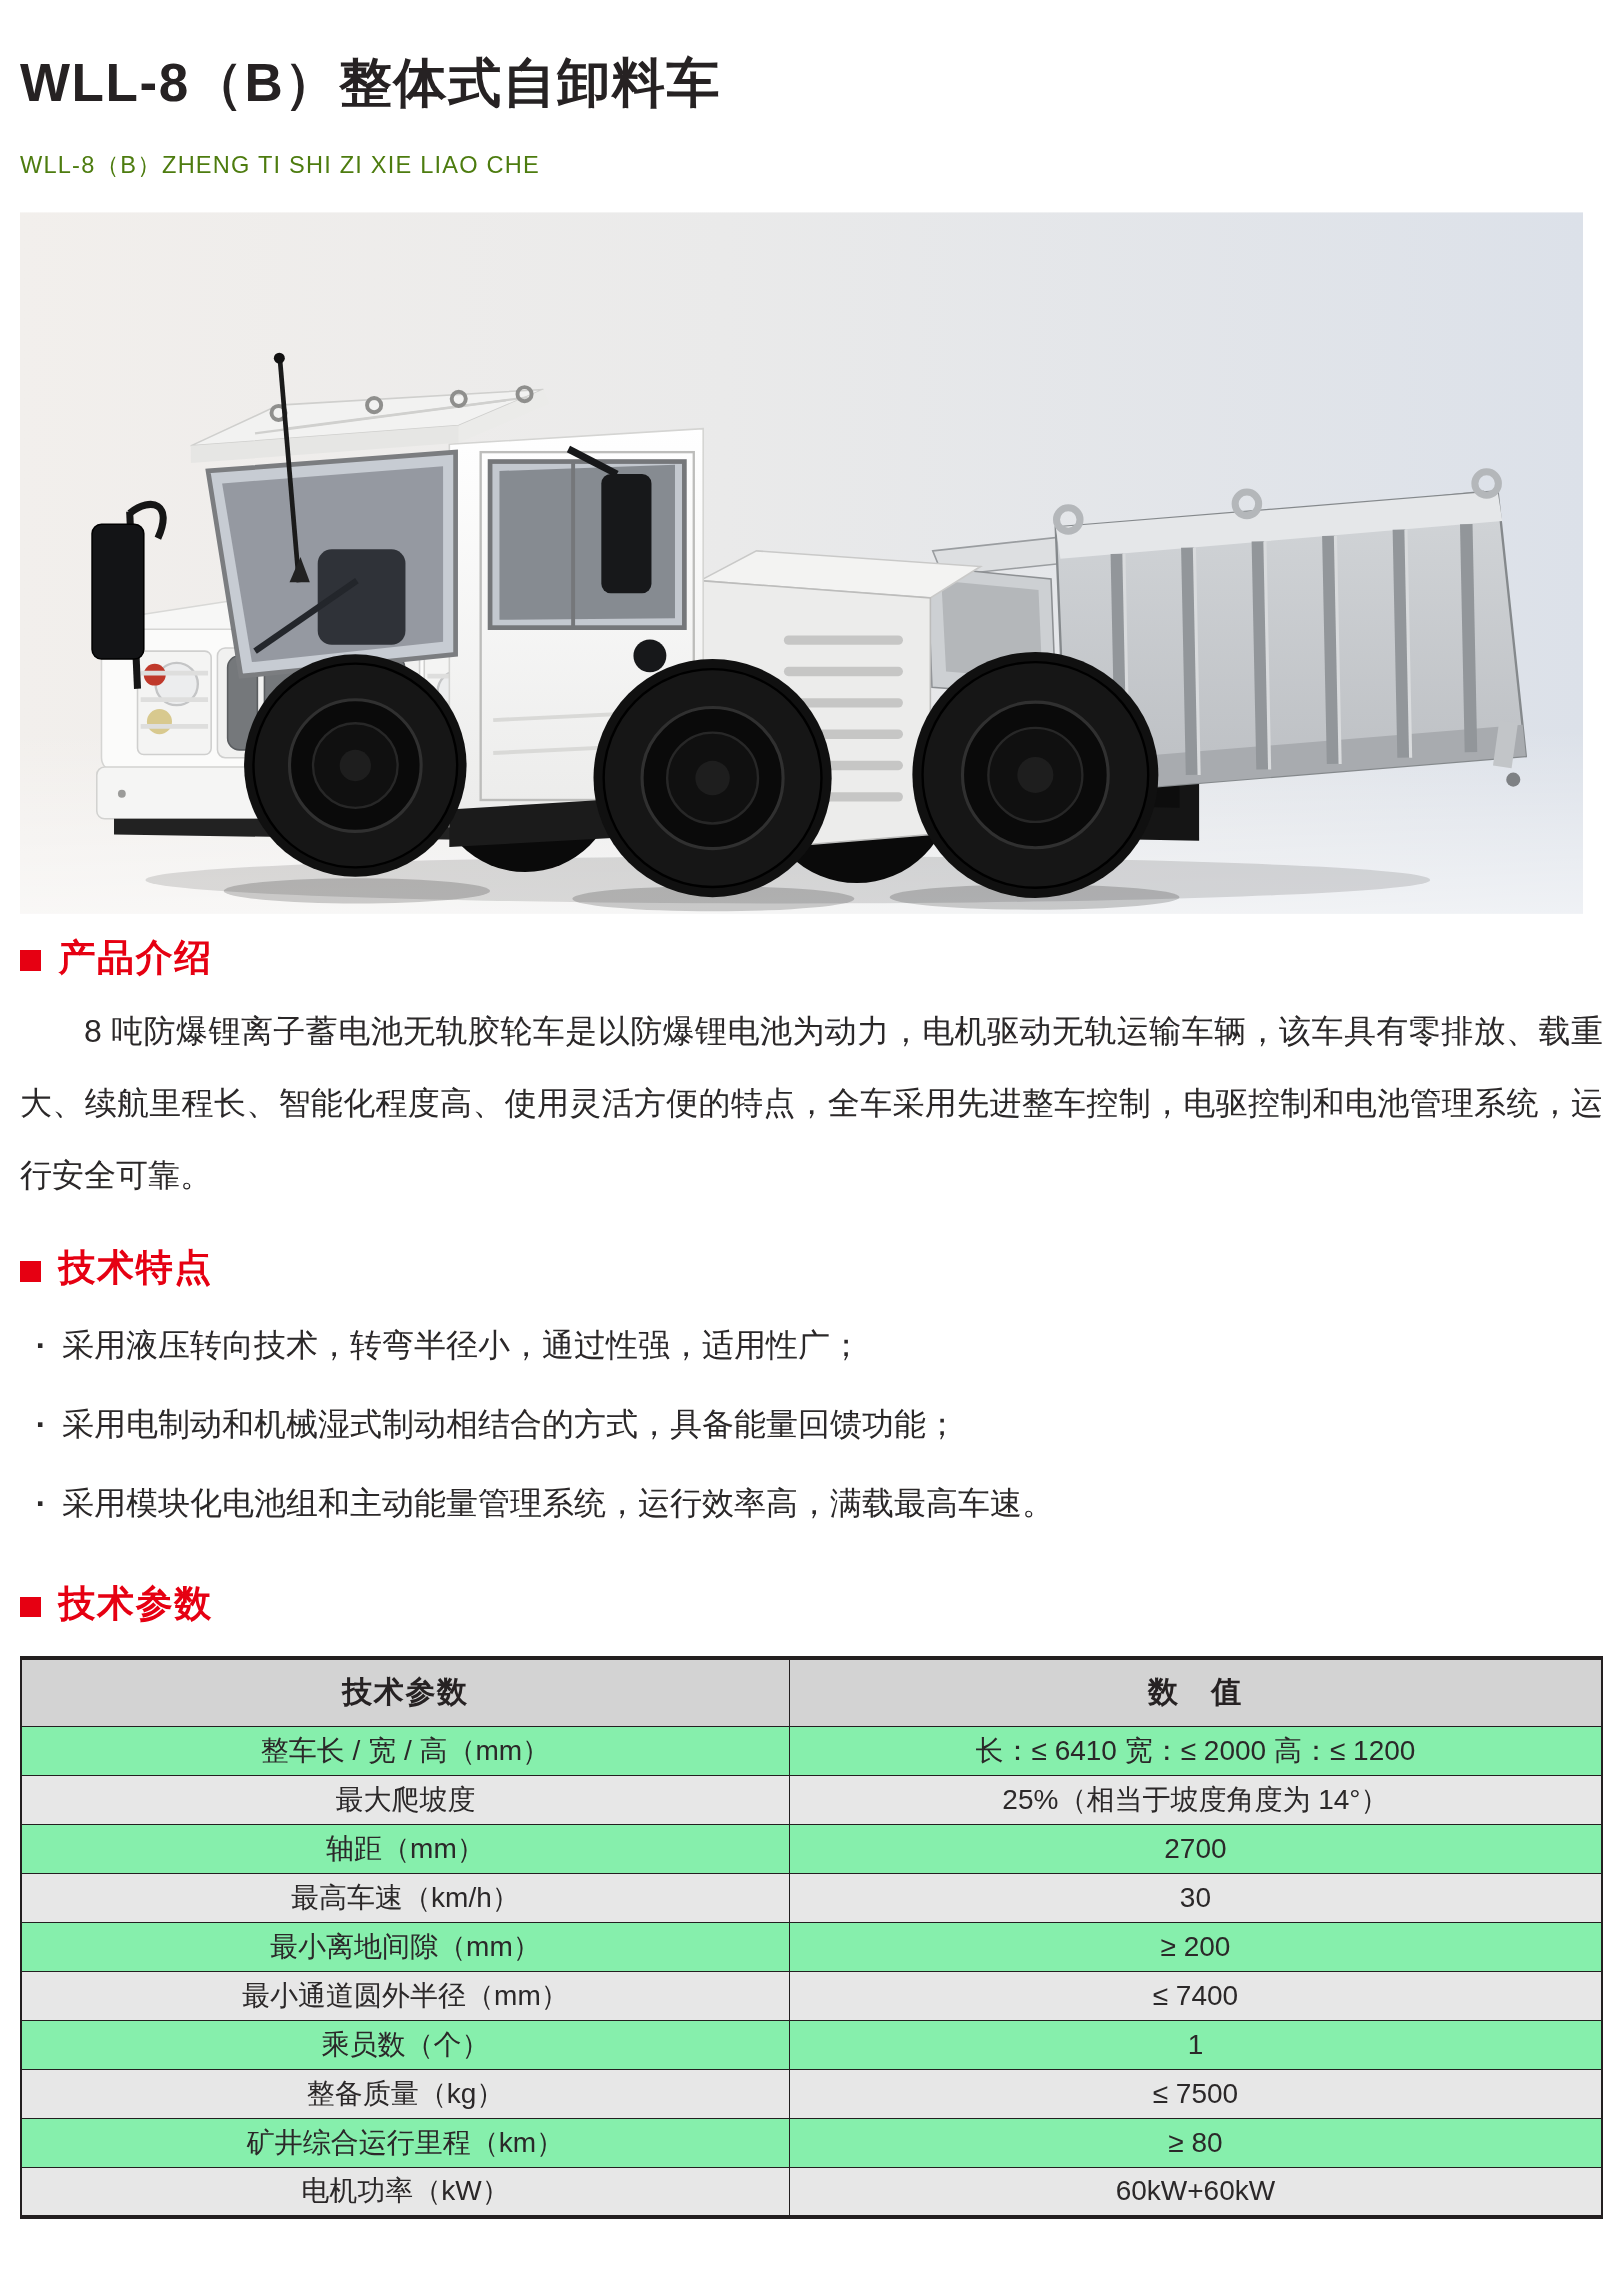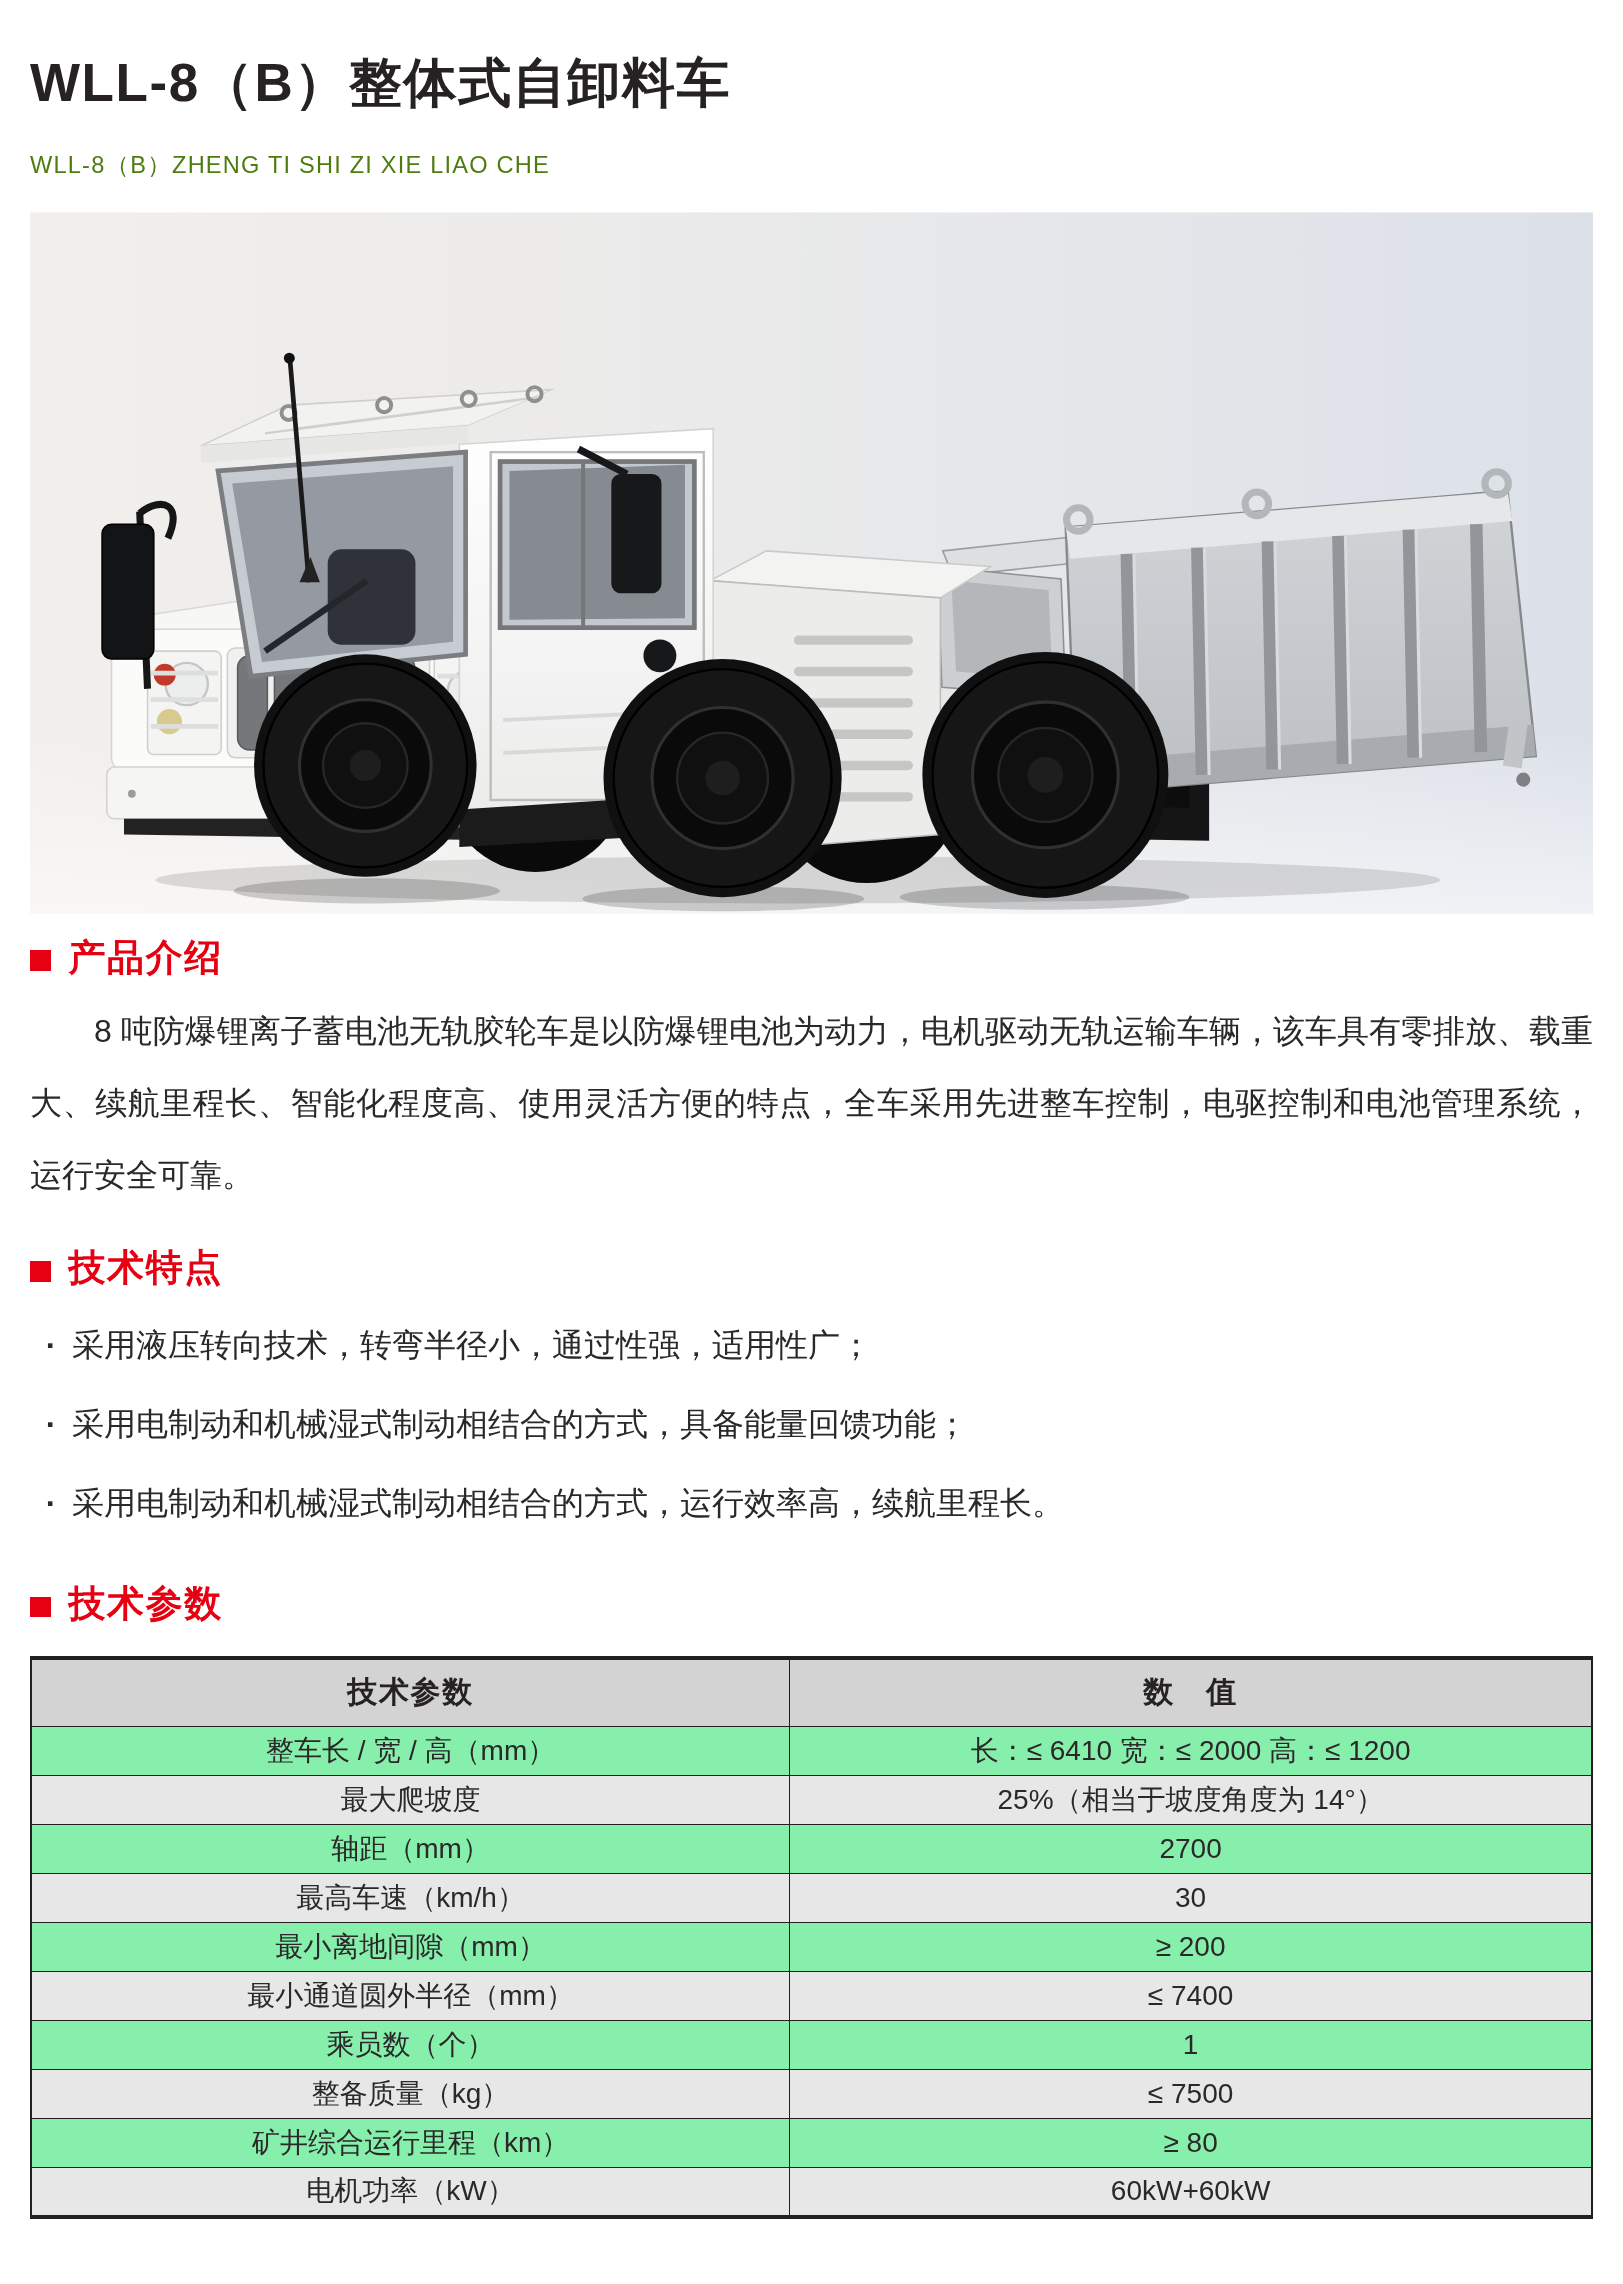--- a/index.html
+++ b/index.html
@@ -12,21 +12,21 @@
   }
   *{box-sizing:border-box;}
   html,body{margin:0;padding:0;background:#ffffff;}
   .page{
     position:relative;
     width:1623px;height:2284px;
     margin:0 auto;
     background:#ffffff;
     font-family:"Liberation Sans","DejaVu Sans",sans-serif;
     color:var(--body-ink);
-    padding:0 30px;
+    padding:0 20px;
     overflow:hidden;
   }
   
   .title{
     padding-top:17.3px;
     font-size:53px;
     line-height:1.15;
     font-weight:bold;
     letter-spacing:1.6px;
     color:var(--ink);
@@ -344,21 +344,21 @@
         <li>
           <span class="bullet">·</span>
           <span>采用液压转向技术，转弯半径小，通过性强，适用性广；</span>
         </li>
         <li>
           <span class="bullet">·</span>
           <span>采用电制动和机械湿式制动相结合的方式，具备能量回馈功能；</span>
         </li>
         <li>
           <span class="bullet">·</span>
-          <span>采用电制动和机械湿式制动相结合的方式，运行效率高，续航里程长。</span>
+          <span>采用模块化电池组和主动能量管理系统，运行效率高，满载最高车速。</span>
         </li>
       </ul>
   </section>
 
   <section class="sec-spec">
     <div class="sec-head">
       <span class="sq"></span>
       <span>技术参数</span>
     </div>
     <table class="spec-table">

